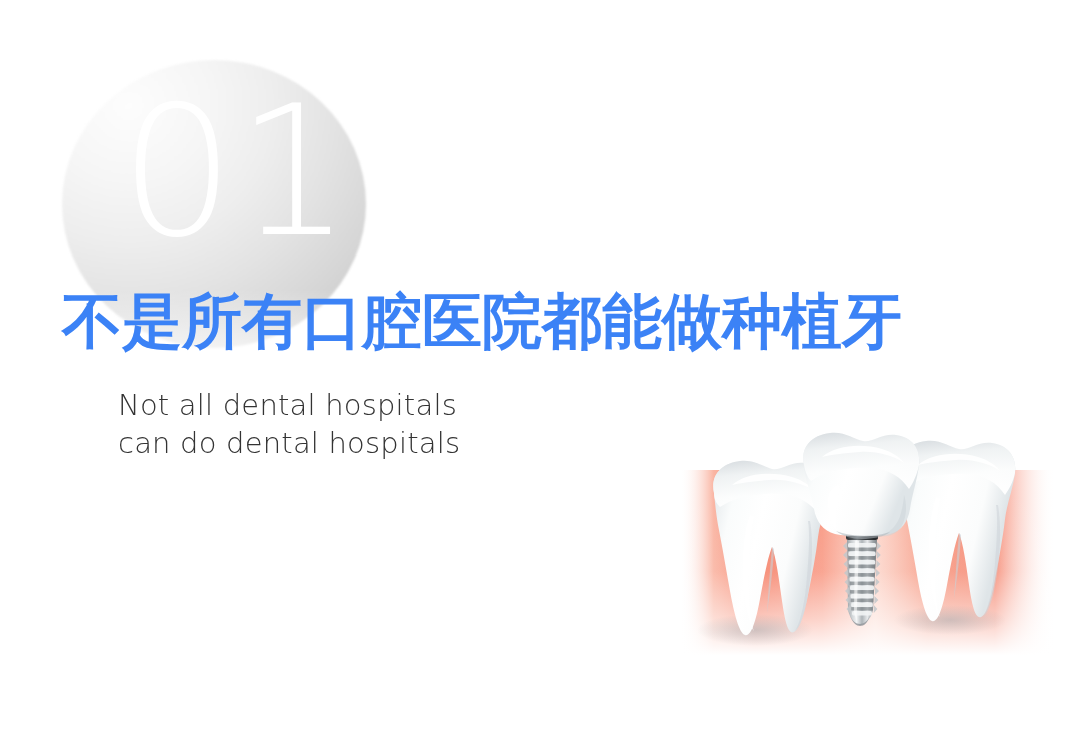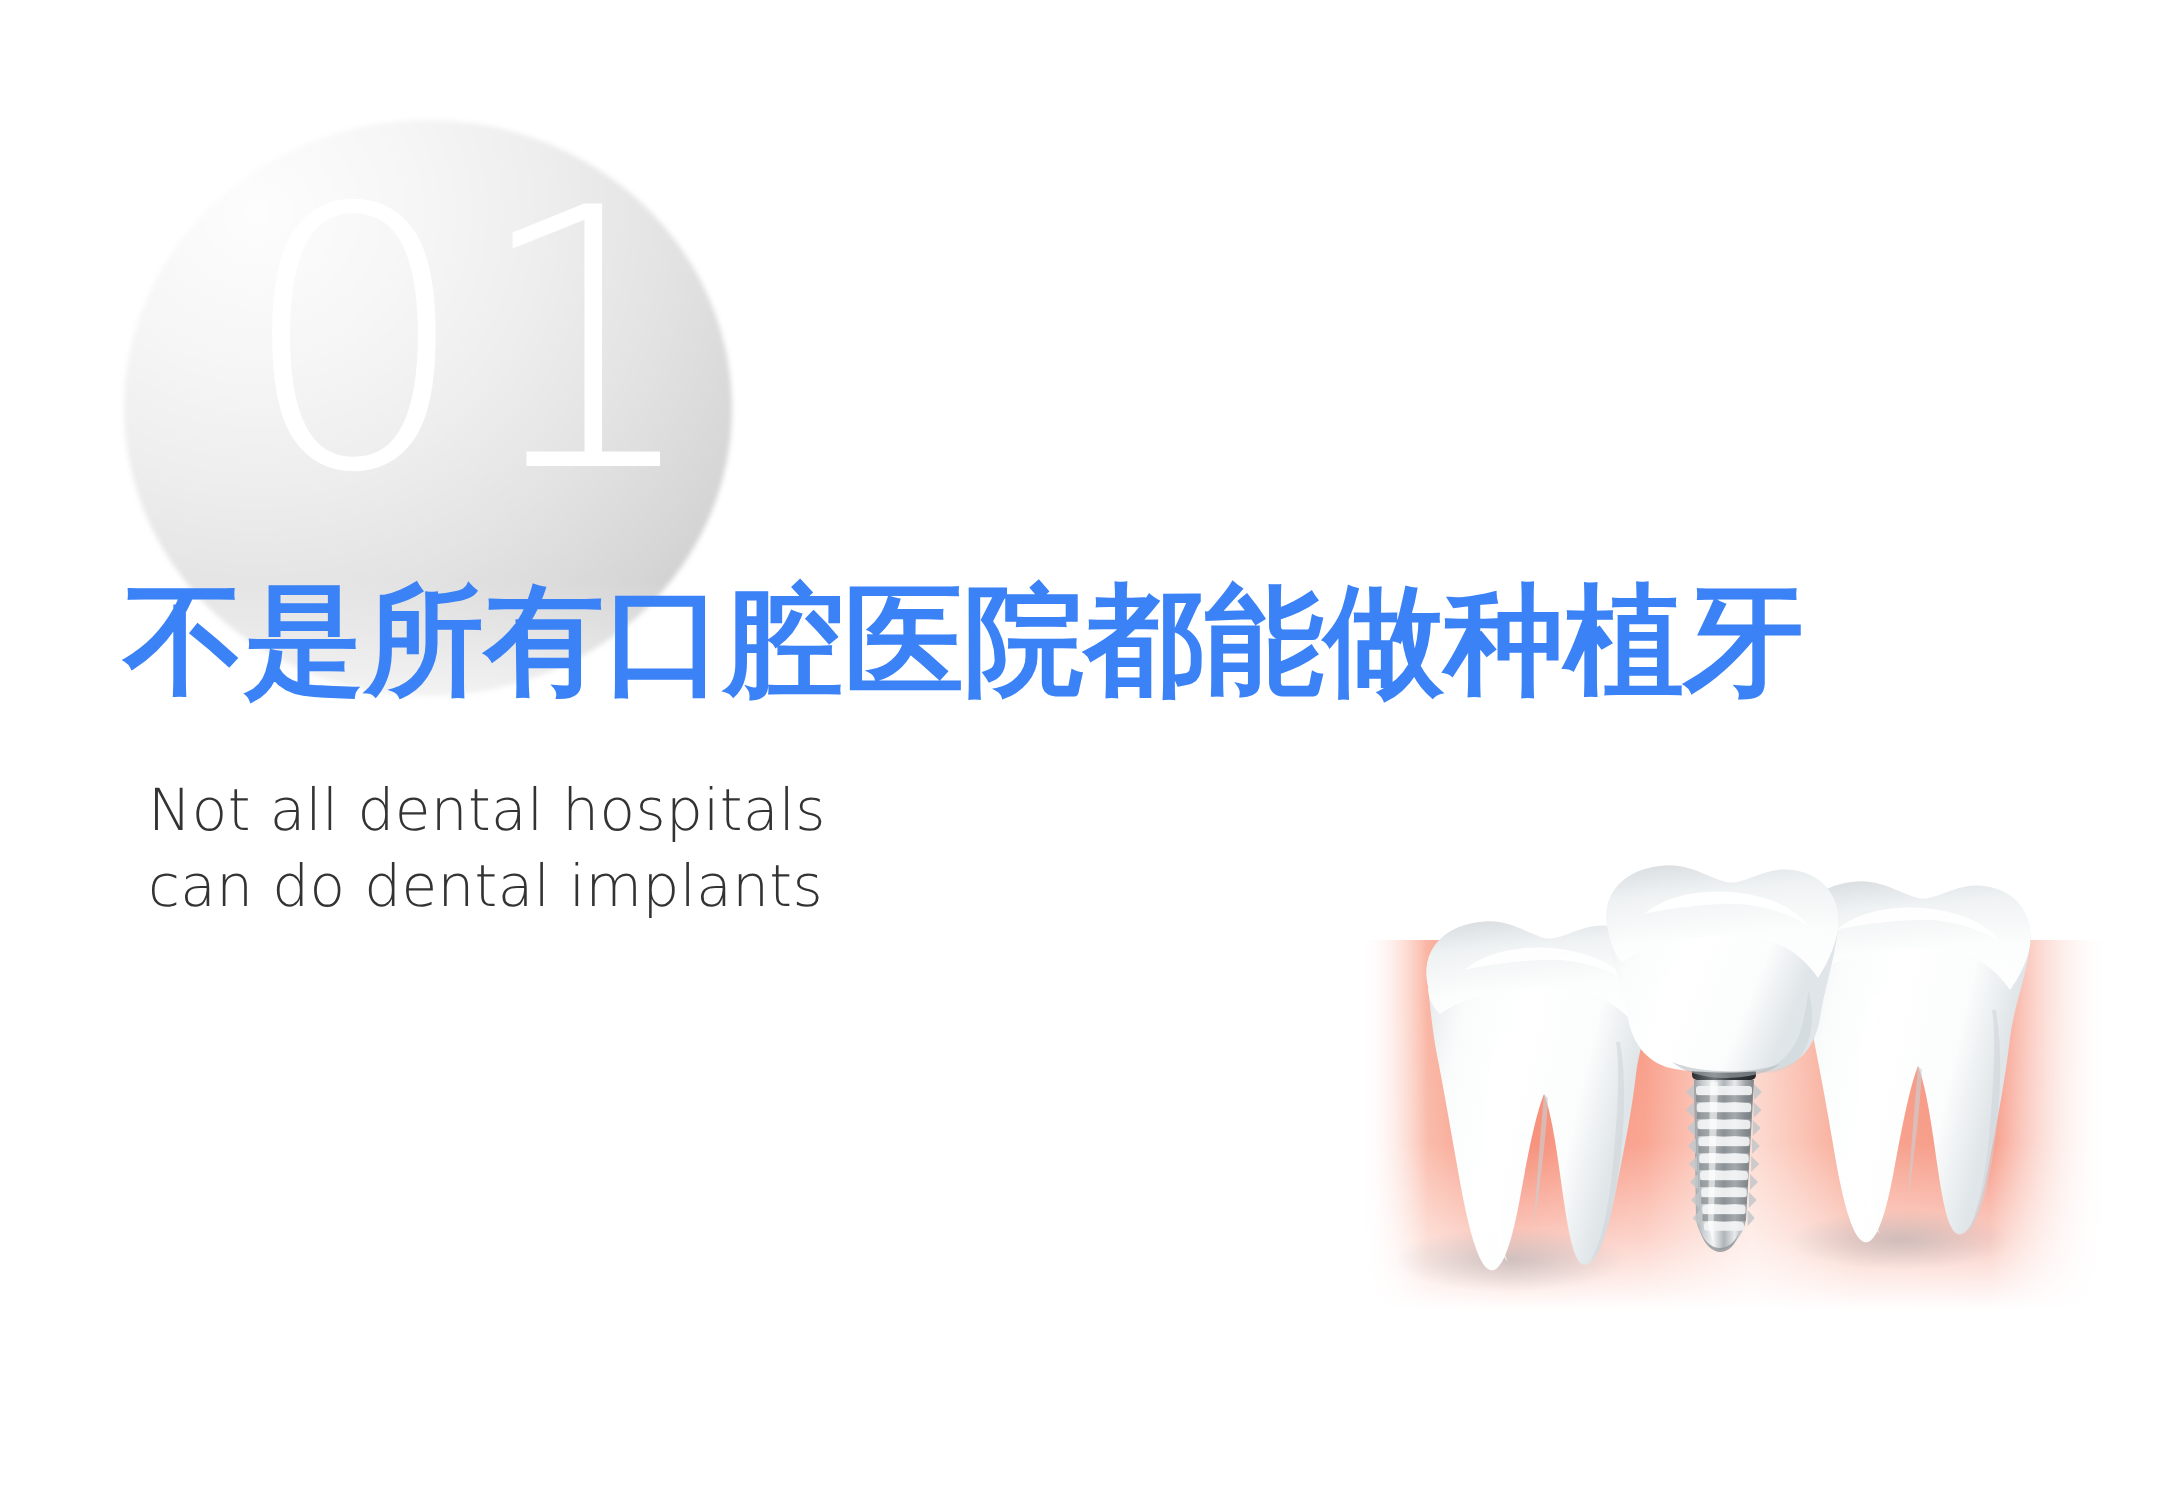--- a/index.html
+++ b/index.html
@@ -79,21 +79,21 @@
     position: absolute;
     left: 74px;
     top: 386px;
     font-family: "DejaVu Sans", "Liberation Sans", sans-serif;
     font-size: 29px;
     font-weight: 300;
     color: #333333;
     line-height: 1.32;
     letter-spacing: 0.2px;
   }
-  #subtitle .sub-line { display: block; }
+  #subtitle .sub-line { display: block; margin-left: 44px; }
 
   
   #dental-illustration {
     position: absolute;
     left: 660px;
     top: 425px;
     width: 400px;
     height: 265px;
   }
   #dental-illustration svg { display: block; }
@@ -102,21 +102,21 @@
 <body>
 
 <div id="badge-circle"></div>
 <div id="badge-circle-fade"></div>
 <div id="badge-number">01</div>
 
 <div id="headline">不是所有口腔医院都能做种植牙</div>
 
 <div id="subtitle">
   <span class="sub-line">Not all dental hospitals</span>
-  <span class="sub-line">can do dental implants</span>
+  <span class="sub-line">can do dental hospitals</span>
 </div>
 
 <div id="dental-illustration">
   <svg width="400" height="265" viewBox="0 0 400 265" xmlns="http://www.w3.org/2000/svg">
     <defs>
 
       <linearGradient id="gumH" x1="0" y1="0" x2="1" y2="0">
         <stop offset="0" stop-color="#ffffff" stop-opacity="0"></stop>
         <stop offset="0.10" stop-color="#f79a80" stop-opacity="0.55"></stop>
         <stop offset="0.22" stop-color="#f5826a" stop-opacity="0.95"></stop>

